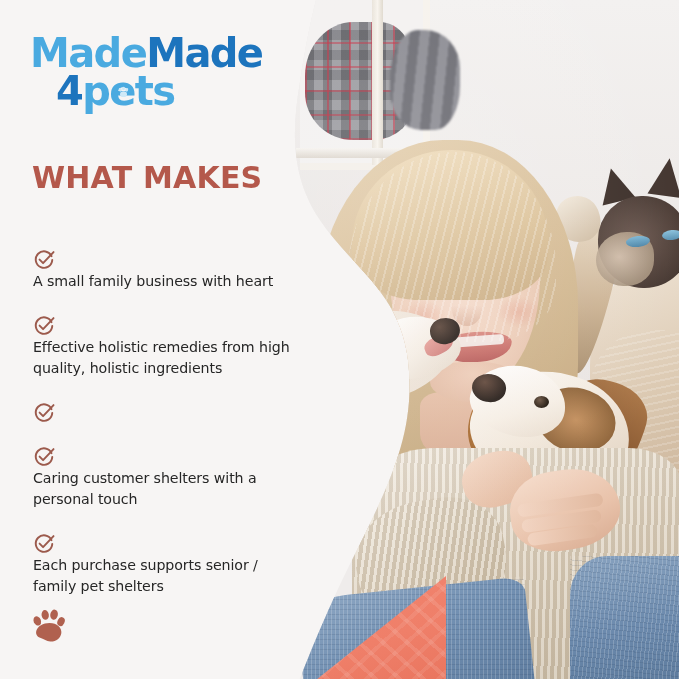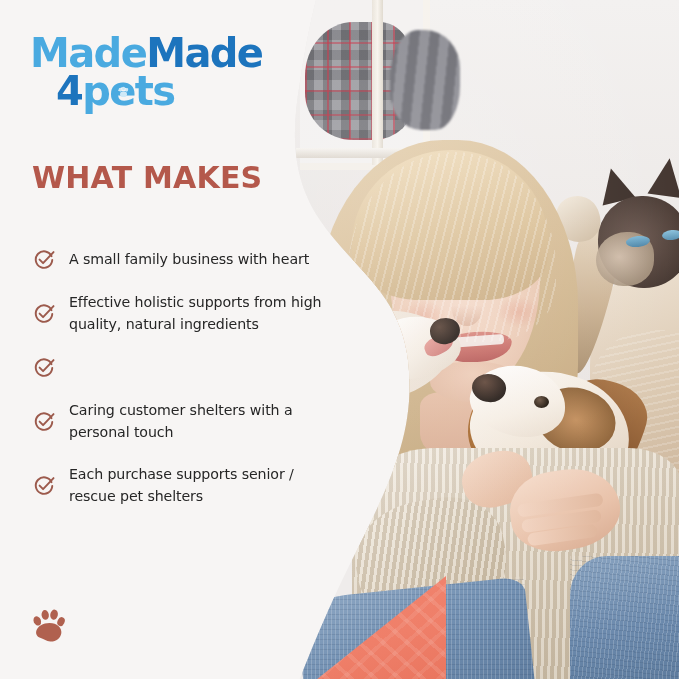--- a/index.html
+++ b/index.html
@@ -462,22 +462,23 @@
   }
 
   
   .list {
     position: absolute;
     left: 33px; top: 248px;
     width: 300px;
   }
   .item {
     display: flex;
-    align-items: center;
+    align-items: flex-start;
     margin-bottom: 21px;
+    flex-direction: column;
   }
   .check {
     flex: 0 0 auto;
     width: 22px; height: 22px;
     margin-right: 14px;
     margin-top: 1px;
   }
   .item-text {
     font-family: "DejaVu Sans", sans-serif;
     font-size: 14.2px;
@@ -610,21 +611,21 @@
           <path d="M7.2 11.6 L11 15.4 L22.4 3.4" fill="none" stroke="#9c5a4c" stroke-width="2.1" stroke-linecap="round" stroke-linejoin="round"></path>
         </svg>
         <div class="item-text">A small family business with heart</div>
       </div>
 
       <div class="item">
         <svg class="check" viewBox="0 0 24 24">
           <path d="M20.2 7.8 A9 9 0 1 0 21 12" fill="none" stroke="#9c5a4c" stroke-width="2.1" stroke-linecap="round"></path>
           <path d="M7.2 11.6 L11 15.4 L22.4 3.4" fill="none" stroke="#9c5a4c" stroke-width="2.1" stroke-linecap="round" stroke-linejoin="round"></path>
         </svg>
-        <div class="item-text">Effective holistic supports from high quality, natural ingredients</div>
+        <div class="item-text">Effective holistic remedies from high quality, holistic ingredients</div>
       </div>
 
       <div class="item">
         <svg class="check" viewBox="0 0 24 24">
           <path d="M20.2 7.8 A9 9 0 1 0 21 12" fill="none" stroke="#9c5a4c" stroke-width="2.1" stroke-linecap="round"></path>
           <path d="M7.2 11.6 L11 15.4 L22.4 3.4" fill="none" stroke="#9c5a4c" stroke-width="2.1" stroke-linecap="round" stroke-linejoin="round"></path>
         </svg>
       </div>
 
       <div class="item">
@@ -633,21 +634,21 @@
           <path d="M7.2 11.6 L11 15.4 L22.4 3.4" fill="none" stroke="#9c5a4c" stroke-width="2.1" stroke-linecap="round" stroke-linejoin="round"></path>
         </svg>
         <div class="item-text">Caring customer shelters with a personal touch</div>
       </div>
 
       <div class="item">
         <svg class="check" viewBox="0 0 24 24">
           <path d="M20.2 7.8 A9 9 0 1 0 21 12" fill="none" stroke="#9c5a4c" stroke-width="2.1" stroke-linecap="round"></path>
           <path d="M7.2 11.6 L11 15.4 L22.4 3.4" fill="none" stroke="#9c5a4c" stroke-width="2.1" stroke-linecap="round" stroke-linejoin="round"></path>
         </svg>
-        <div class="item-text">Each purchase supports senior / rescue pet shelters</div>
+        <div class="item-text">Each purchase supports senior / family pet shelters</div>
       </div>
 
     </div>
 
     <svg class="bottom-paw" viewBox="0 0 24 26">
       <ellipse cx="4.6" cy="9.2" rx="2.3" ry="3.0" fill="#b0614f" transform="rotate(-22 4.6 9.2)"></ellipse>
       <ellipse cx="9.6" cy="5.4" rx="2.3" ry="3.1" fill="#b0614f" transform="rotate(-8 9.6 5.4)"></ellipse>
       <ellipse cx="15.2" cy="5.2" rx="2.4" ry="3.2" fill="#b0614f" transform="rotate(10 15.2 5.2)"></ellipse>
       <ellipse cx="19.6" cy="9.6" rx="2.2" ry="2.9" fill="#b0614f" transform="rotate(26 19.6 9.6)"></ellipse>
       <path d="M12.4 10.4 c4.6 0 7.8 3.0 7.4 6.4 c-.4 3.4 -3.6 5.6 -7.0 5.4 c-2.6 -.2 -3.8 -1.6 -6.0 -2.2 c-2.2 -.6 -3.4 -2.4 -2.8 -4.6 c.8 -3.0 4.2 -5.0 8.4 -5.0 z" fill="#b0614f"></path>

